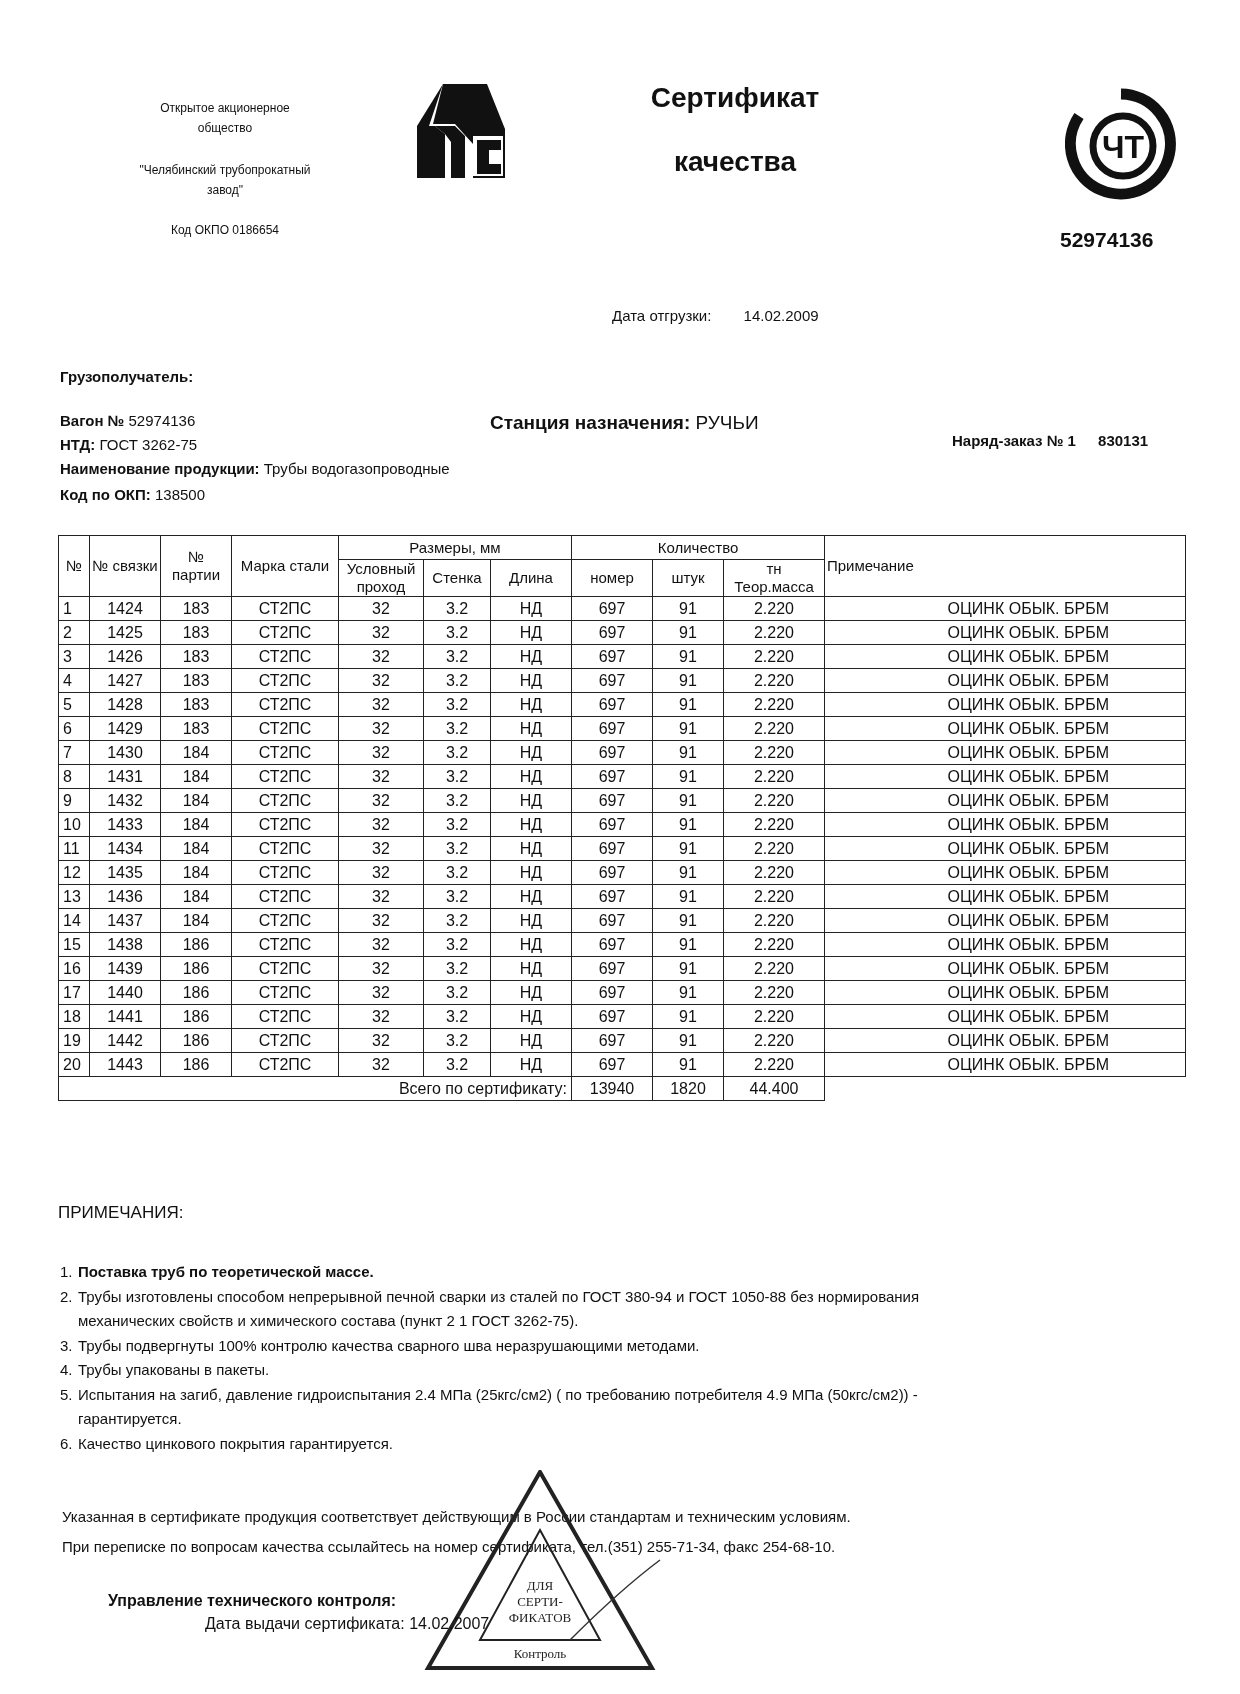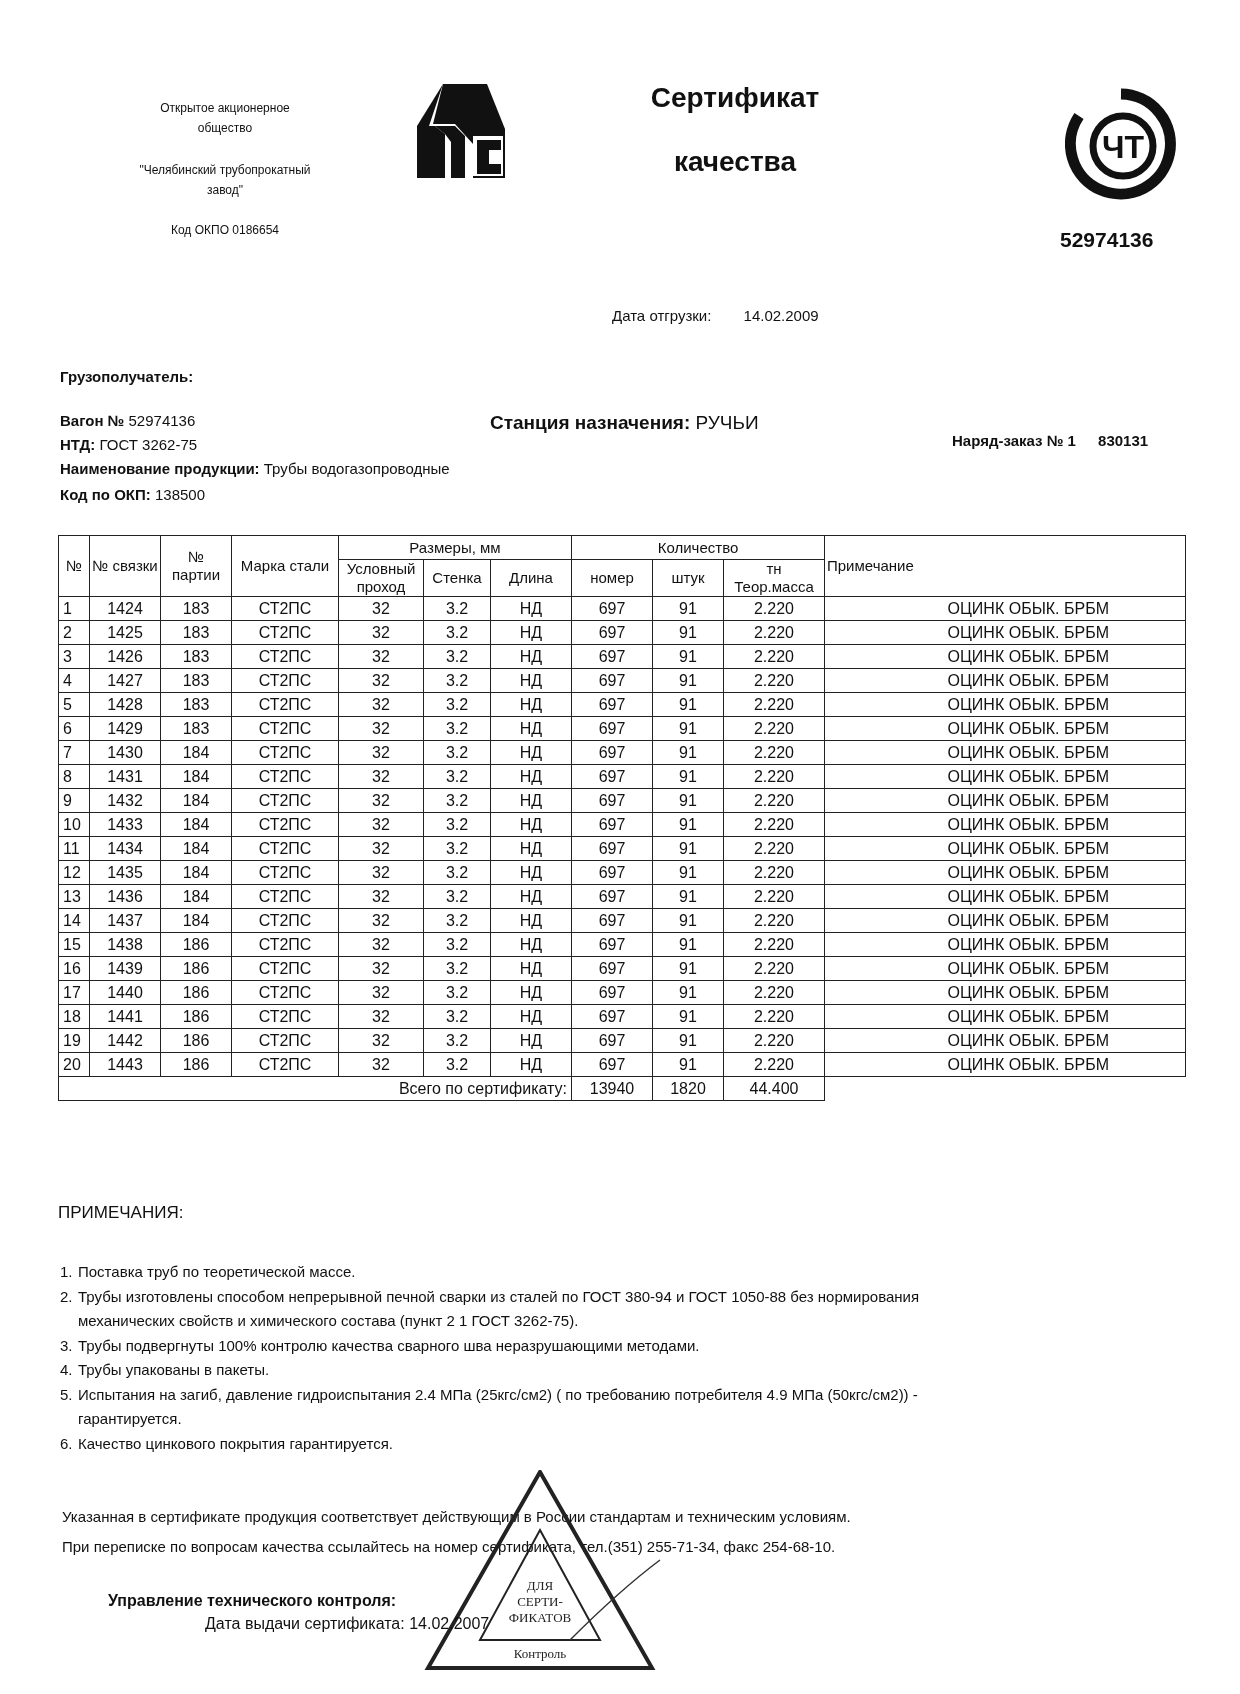--- a/index.html
+++ b/index.html
@@ -395,21 +395,21 @@
       <td>44.400</td>
       <td style="border-top:none;border-bottom:none;border-right:none"></td>
     </tr>
   </tfoot>
 </table>
 
 <div class="abs notes-h">ПРИМЕЧАНИЯ:</div>
 <div class="abs notes" id="notes">
     <div class="item">
       <span class="n">1.</span>
-      <span style="font-weight: normal;">Поставка труб по теоретической массе.</span>
+      <span style="font-weight: bold;">Поставка труб по теоретической массе.</span>
     </div>
     <div class="item">
       <span class="n">2.</span>
       <span>Трубы изготовлены способом непрерывной печной сварки из сталей по ГОСТ 380-94 и ГОСТ 1050-88 без нормирования</span>
     </div>
     <div class="indent">механических свойств и химического состава (пункт 2 1 ГОСТ 3262-75).</div>
     <div class="item">
       <span class="n">3.</span>
       <span>Трубы подвергнуты 100% контролю качества сварного шва неразрушающими методами.</span>
     </div>

